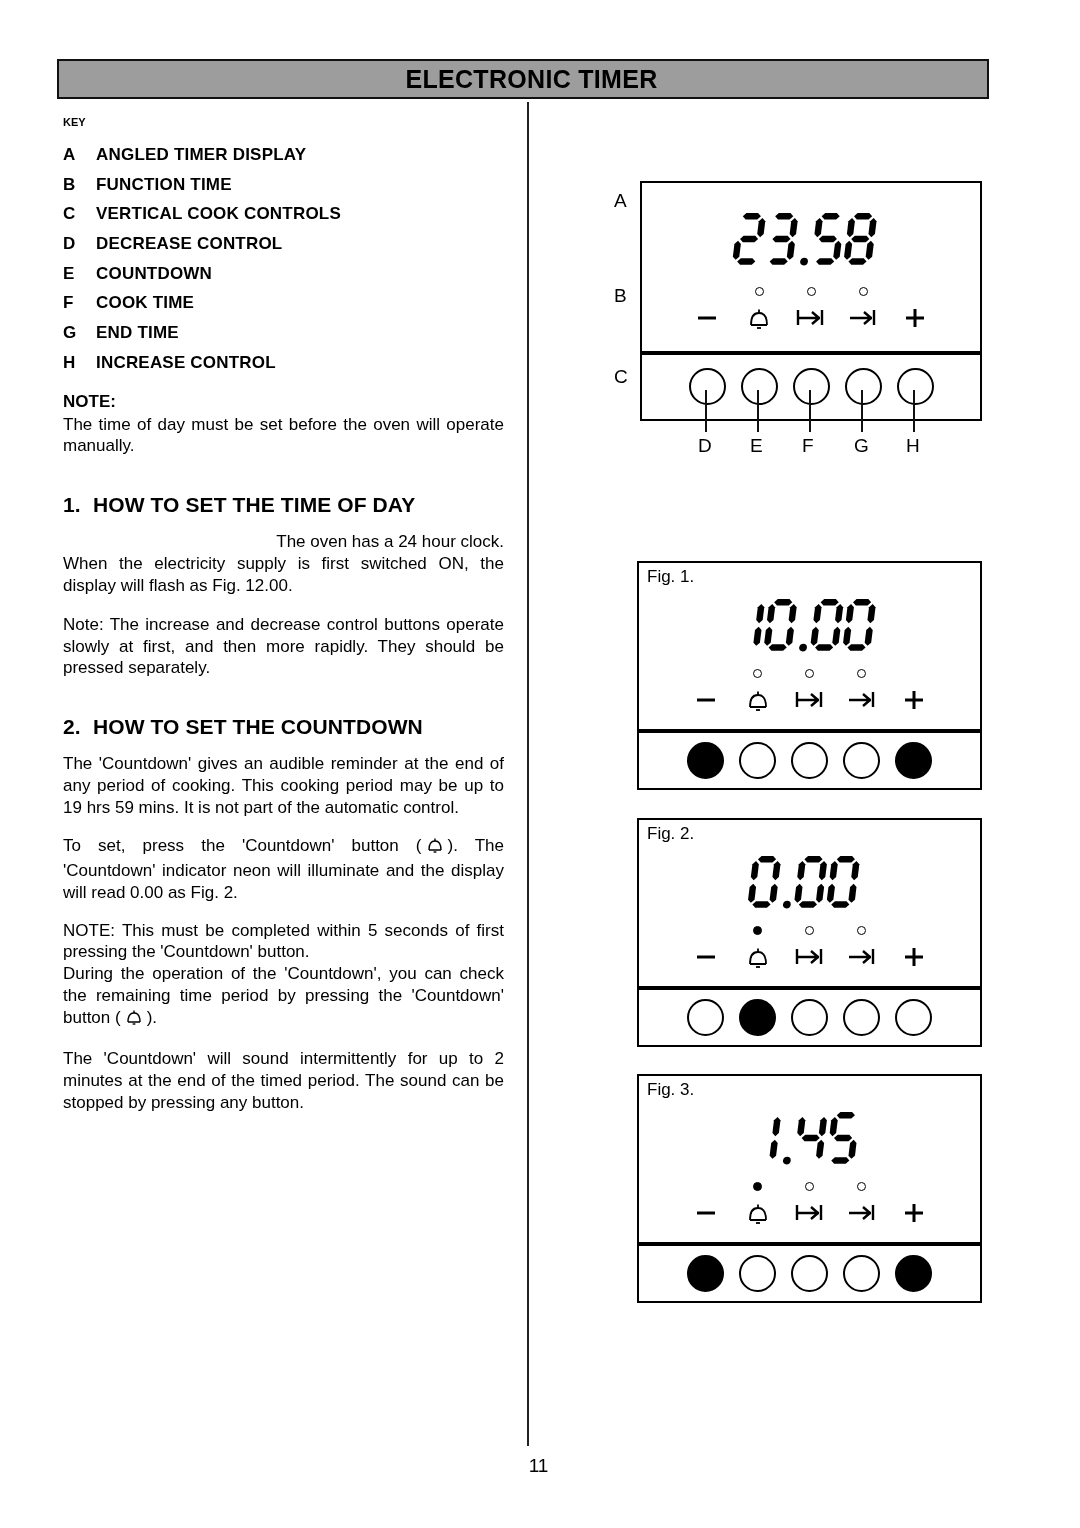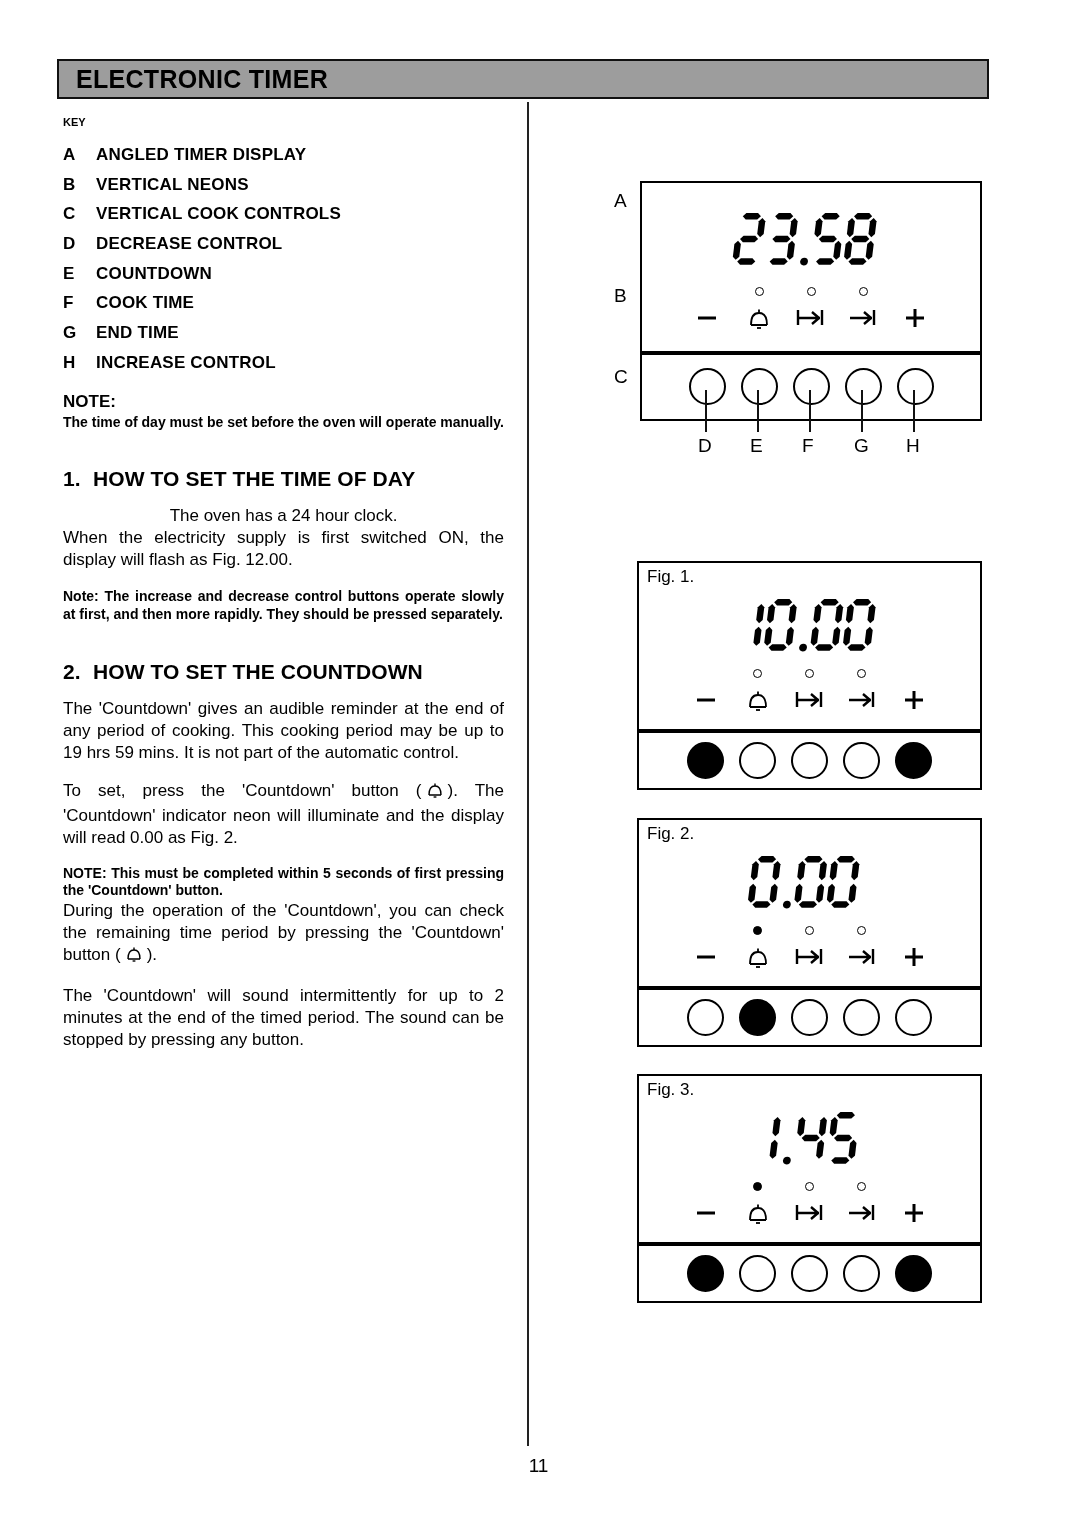--- a/index.html
+++ b/index.html
@@ -18,20 +18,21 @@
   
   .header-bar {
     position: absolute;
     left: 57px; top: 59px;
     width: 932px; height: 40px;
     background: #9d9d9d;
     border: 2px solid #111;
     display: flex;
     align-items: center;
     padding-left: 17px;
+    justify-content: center;
   }
   .header-bar .title {
     font-size: 25px;
     font-weight: bold;
     letter-spacing: 0.3px;
     color: #000;
   }
 
   
   .divider {
@@ -58,21 +59,21 @@
     line-height: 1.1;
   }
   .key-row .letter { width: 33px; flex: none; }
   .key-row .text { letter-spacing: 0.2px; }
 
   .note-head {
     font-size: 17px; font-weight: bold;
     margin-top: 19px;
   }
   .bold-just {
-    font-size: 14px; font-weight: bold;
+    font-size: 17px; font-weight: normal;
     text-align: justify;
     line-height: 1.28;
     margin-top: 2px;
   }
   .bold-just.sp { margin-top: 17px; }
 
   h2.sec {
     font-size: 21px; font-weight: bold;
     margin: 36px 0 14px 0;
     display: flex;
@@ -80,21 +81,21 @@
   }
   h2.sec .num { width: 30px; flex: none; }
 
   p.body {
     font-size: 17px;
     text-align: justify;
     line-height: 1.29;
     margin: 0 0 16px 0;
   }
   p.body.tight { margin-bottom: 0; }
-  p.body.nojust { text-align: center; }
+  p.body.nojust { text-align: right; }
 
   .bell-inline {
     display: inline-block;
     vertical-align: -3px;
     margin: 0 3px;
   }
 
   
   .right-col { position: absolute; left: 0; top: 0; }
 
@@ -182,21 +183,21 @@
 <div class="left-col">
 
   <div class="key-head">KEY</div>
 
   <div class="key-row">
     <span class="letter">A</span>
     <span class="text">ANGLED TIMER DISPLAY</span>
   </div>
   <div class="key-row">
     <span class="letter">B</span>
-    <span class="text">VERTICAL NEONS</span>
+    <span class="text">FUNCTION TIME</span>
   </div>
   <div class="key-row">
     <span class="letter">C</span>
     <span class="text">VERTICAL COOK CONTROLS</span>
   </div>
   <div class="key-row">
     <span class="letter">D</span>
     <span class="text">DECREASE CONTROL</span>
   </div>
   <div class="key-row">

